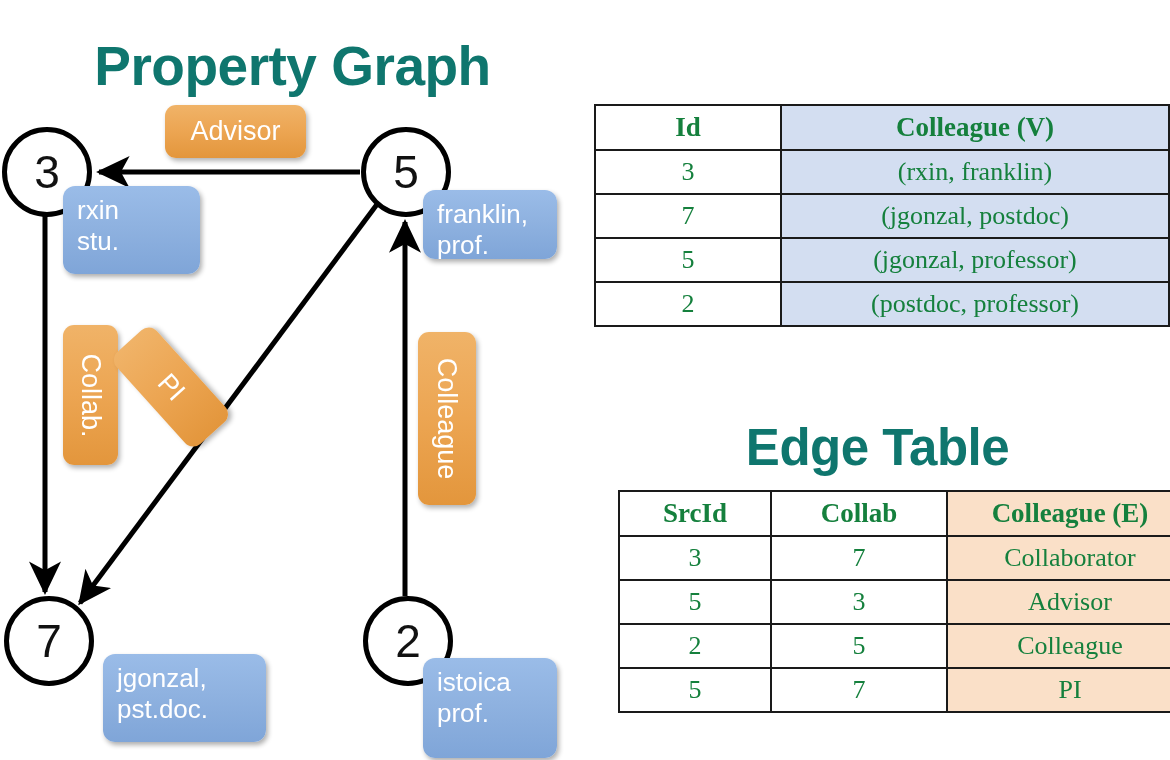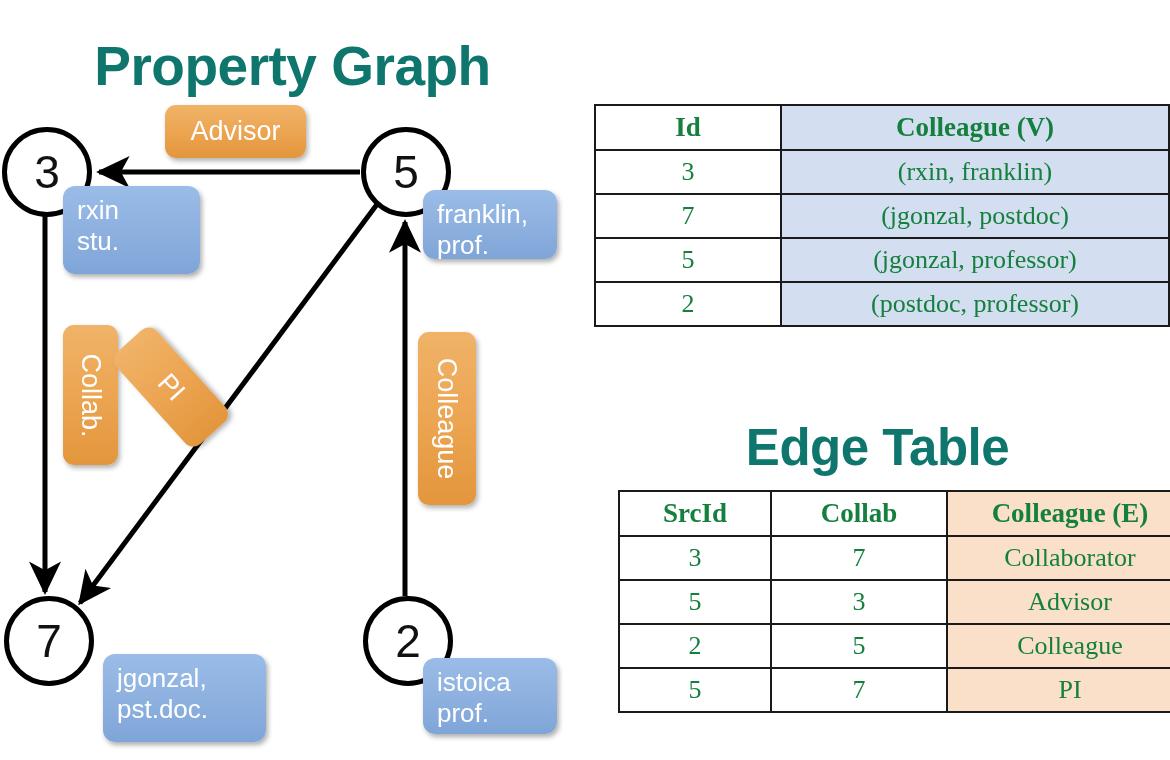--- a/index.html
+++ b/index.html
@@ -148,21 +148,21 @@
     <div class="vlabel" style="left:423px;top:190px;width:134px;height:69px;">
       <div>franklin,</div>
       <div>prof.</div>
     </div>
 
     <div class="vlabel" style="left:63px;top:654px;width:163px;height:88px;margin-left:40px;">
       <div>jgonzal,</div>
       <div>pst.doc.</div>
     </div>
 
-    <div class="vlabel" style="left:423px;top:658px;width:134px;height:76px;">
+    <div class="vlabel" style="left:423px;top:658px;width:134px;height:100px;">
       <div>istoica</div>
       <div>prof.</div>
     </div>
 
     <div class="elabel" style="left:165px;top:105px;width:141px;height:53px;">
       <span>Advisor</span>
     </div>
 
     <div class="elabel vert" style="left:63px;top:325px;width:55px;height:140px;">
       <span>Collab.</span>

